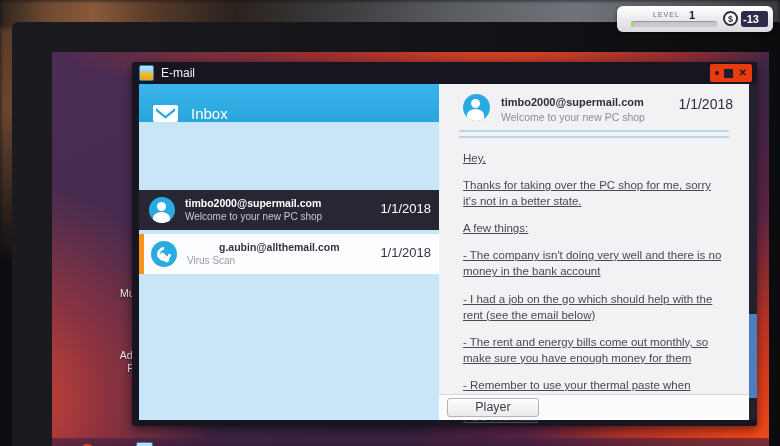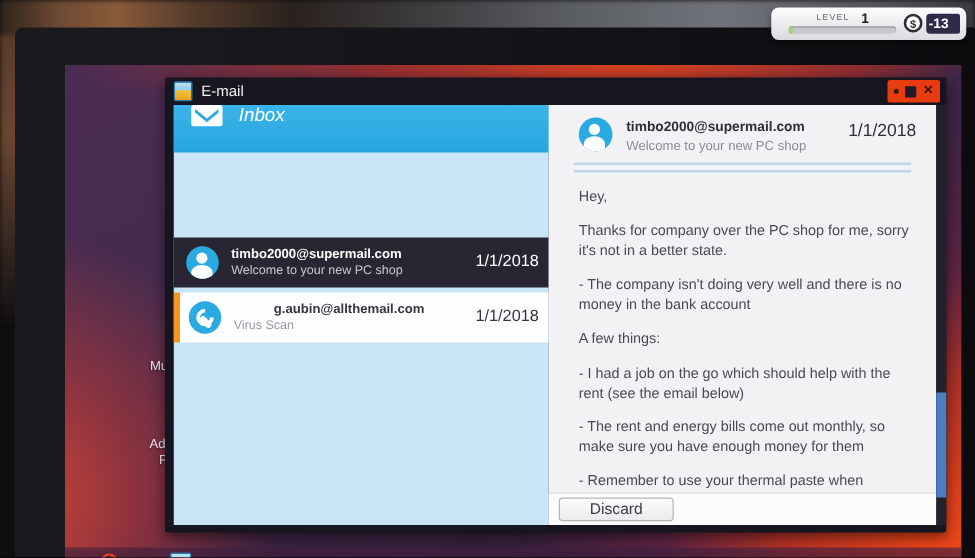--- a/index.html
+++ b/index.html
@@ -67,21 +67,21 @@
     background:linear-gradient(180deg,#bfe3f5 0%,#8ecdee 45%,#f0c23a 46%,#e8a41e 100%); border:1px solid #2a7fb5; }
   .titlebar .ttl { position:absolute; left:29px; top:4px; color:#f2f1f4; font-size:12px; }
   .controls { position:absolute; right:5px; top:2px; width:42px; height:18px; background:#e83b10; border-radius:2px;
     display:flex; align-items:center; justify-content:space-evenly; }
   .ctl-min { width:4px; height:4px; border-radius:50%; background:#30150c; }
   .ctl-max { width:9px; height:9px; background:#201c2c; }
   .ctl-close { color:#30150c; font-size:10px; font-weight:bold; line-height:1; }
 
   .pane-left { position:absolute; left:7px; top:22px; width:300px; height:336px; background:#c8e6f7; overflow:hidden; }
   .inbox-head { position:absolute; left:0; top:0; width:300px; height:38px;
-    background:linear-gradient(180deg,#3ab4ea,#29a5de); display:flex; align-items:flex-start;font-style:italic; }
+    background:linear-gradient(180deg,#3ab4ea,#29a5de); display:flex; align-items:flex-end; }
   .env-white { position:relative; width:25px; height:17px; background:#fff; border-radius:2px; margin-left:14px; }
   .env-white:after { content:""; position:absolute; left:3px; top:3px; width:19px; height:11px; background:#2fa9e2;
     clip-path:polygon(0 0, 50% 70%, 100% 0, 100% 28%, 50% 98%, 0 28%); }
   .inbox-head .t { color:#fff; font-size:15px; margin-left:13px; }
 
   .msg { position:absolute; left:0; width:300px; height:40px; }
   .msg .av { position:absolute; left:10px; top:7px; width:26px; height:26px; border-radius:50%; background:#29abe2; overflow:hidden; }
   .person:before { content:""; position:absolute; left:8px; top:5px; width:9px; height:9px; border-radius:50%; background:#fff; }
   .person:after { content:""; position:absolute; left:4px; top:15px; width:17px; height:12px; border-radius:50% 50% 0 0; background:#fff; }
   .wrench:before { content:""; position:absolute; left:6px; top:6px; width:8px; height:8px; border-radius:50%;
@@ -98,21 +98,21 @@
   .msg.unsel .from { left:43px; color:#35343f;margin-left:32px; } .msg.unsel .sub { left:43px; color:#9a99a4;text-align:center; } .msg.unsel .date { color:#35343f; }
 
   .pane-right { position:absolute; left:307px; top:22px; width:310px; height:336px; background:#f2f1f4; }
   .read-head { position:absolute; left:0; top:0; right:0; height:44px; }
   .read-head .av { position:absolute; left:24px; top:10px; width:27px; height:27px; border-radius:50%; background:#29abe2; overflow:hidden; }
   .read-head .from { position:absolute; left:62px; top:12px; font-size:11px; font-weight:bold; color:#2e2d38; }
   .read-head .sub  { position:absolute; left:62px; top:27px; font-size:10.5px; color:#8d8c96; }
   .read-head .date { position:absolute; right:16px; top:12px; font-size:14px; color:#2e2d38; }
   .dividers { position:absolute; left:20px; right:20px; top:46px; height:8px;
     border-top:2px solid #bcd6e8; border-bottom:2px solid #bcd6e8; }
-  .bodytext { position:absolute; left:24px; right:22px; top:66px; font-size:11.5px; color:#4a4952; line-height:1.4; }
+  .bodytext { position:absolute; left:24px; right:22px; top:66px; font-size:11.5px; color:#4a4952; line-height:1.4;text-decoration:underline; }
   .bodytext p { margin:0 0 11px; }
   .discard-strip { position:absolute; left:0; right:0; bottom:0; height:26px; background:#fcfcfd; border-top:1px solid #d8d8dc; }
   .discard-btn { position:absolute; left:8px; top:3px; width:92px; height:19px; border:1px solid #b4b4ba; border-radius:3px;
     background:linear-gradient(180deg,#fdfdfd,#ebebee); font-size:12.5px; color:#3c3b45; text-align:center; line-height:17px; }
   .scroll-track { position:absolute; left:617px; top:22px; width:8px; height:336px; background:#23212e; }
   .scroll-thumb { position:absolute; left:0; top:230px; width:8px; height:84px; background:#4a7ec0; }
 
   
   .exit-btn { position:absolute; left:22px; top:5px; width:78px; height:26px; background:#ebebef; border-radius:6px;
     box-shadow:0 2px 4px rgba(0,0,0,.45); font-size:13px; font-weight:bold; color:#2f2f33; text-align:center; line-height:26px; }
@@ -204,30 +204,30 @@
           <div class="read-head">
             <div class="av person"></div>
             <div class="from">timbo2000@supermail.com</div>
             <div class="sub">Welcome to your new PC shop</div>
             <div class="date">1/1/2018</div>
           </div>
           <div class="dividers"></div>
 
           <div class="bodytext">
             <p>Hey,</p>
-            <p>Thanks for company over the PC shop for me, sorry it's not in a better state.</p>
+            <p>Thanks for taking over the PC shop for me, sorry it's not in a better state.</p>
+            <p>A few things:</p>
             <p>- The company isn't doing very well and there is no money in the bank account</p>
-            <p>A few things:</p>
             <p>- I had a job on the go which should help with the rent (see the email below)</p>
             <p>- The rent and energy bills come out monthly, so make sure you have enough money for them</p>
             <p>- Remember to use your thermal paste when putting in a CPU, I almost always forget and the PC's overheat!</p>
           </div>
 
           <div class="discard-strip">
-            <div class="discard-btn">Discard</div>
+            <div class="discard-btn">Player</div>
           </div>
         </div>
 
         <div class="scroll-track">
           <div class="scroll-thumb"></div>
         </div>
       </div>
 
       <div class="taskbar">
         <div class="os-logo"><span>Ω</span></div>

